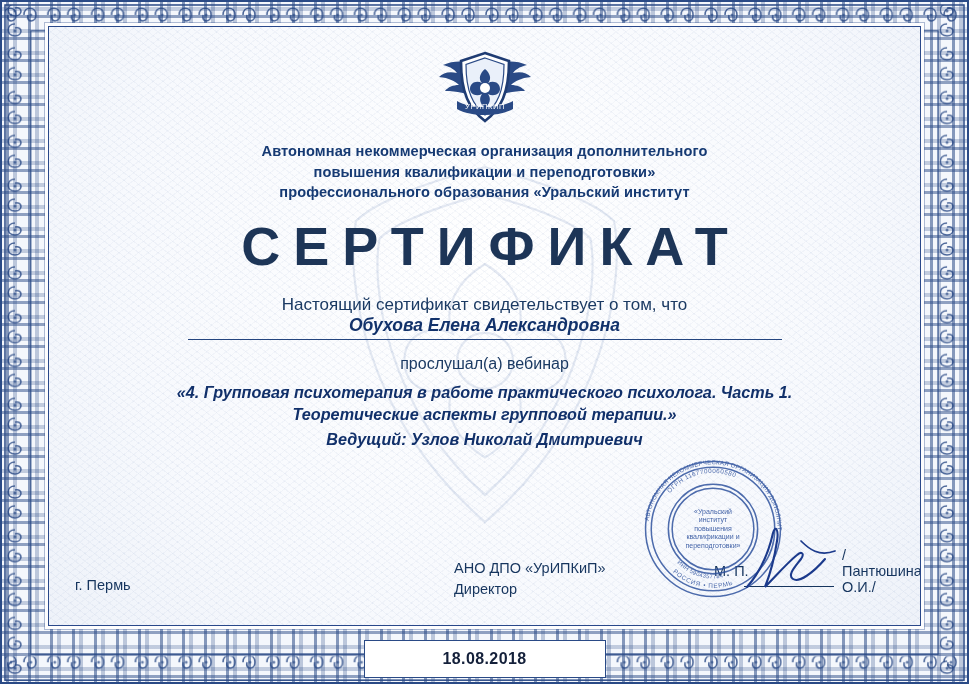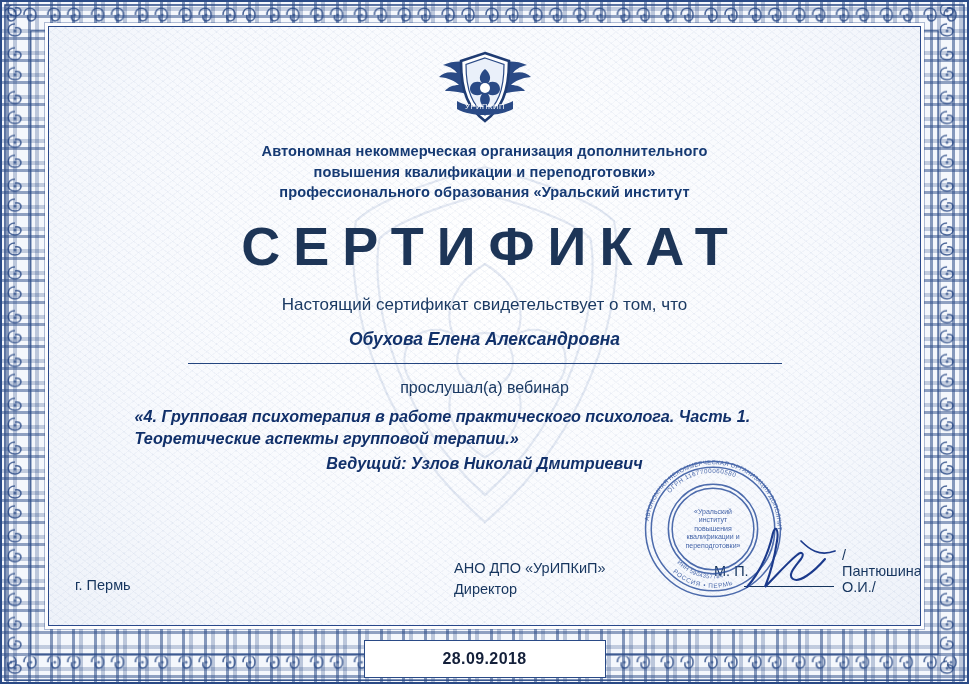--- a/index.html
+++ b/index.html
@@ -126,43 +126,42 @@
     line-height: 1;
   }
 
   .subtitle {
     margin-top: 22px;
     color: #1b3a63;
     font-size: 17px;
   }
 
   .name-line {
-    margin-top: 14px;
     width: 594px;
     text-align: center;
     border-bottom: 1px solid #24457f;
-    padding-bottom: 13px;
+    padding-bottom: 3px;
   }
   .recipient {
     color: #12326b;
     font-weight: bold;
     font-size: 17.5px;
     font-style: italic;
   }
 
   .action {
     margin-top: 15px;
     color: #1b3a63;
     font-size: 16px;
   }
 
   .webinar {
     margin-top: 9px;
     width: 700px;
-    text-align: left;
+    text-align: center;
     color: #11306a;
     font-weight: bold;
     font-style: italic;
     font-size: 16.2px;
     line-height: 1.33;
   }
   .host {
     margin-top: 5px;
     color: #11306a;
     font-weight: bold;
@@ -387,16 +386,16 @@
       </svg>
 
       <svg class="signature-mark" viewBox="0 0 110 80">
         <path d="M8 66 C22 50 30 30 34 12 C36 4 40 8 38 20 C35 40 30 56 26 66 C36 56 48 42 58 34 C62 30 66 32 62 38 C56 46 48 54 54 58 C60 62 74 52 86 38" fill="none" stroke="#1b3a8c" stroke-width="2.1" stroke-linecap="round"></path>
         <path d="M62 20 C70 28 80 36 96 30" fill="none" stroke="#1b3a8c" stroke-width="1.7" stroke-linecap="round"></path>
       </svg>
     </div>
   </div>
 
   <div class="date-plate">
-    <span class="date-text">28.09.2018</span>
+    <span class="date-text">18.08.2018</span>
   </div>
 
 </div>
 
 </body></html>

